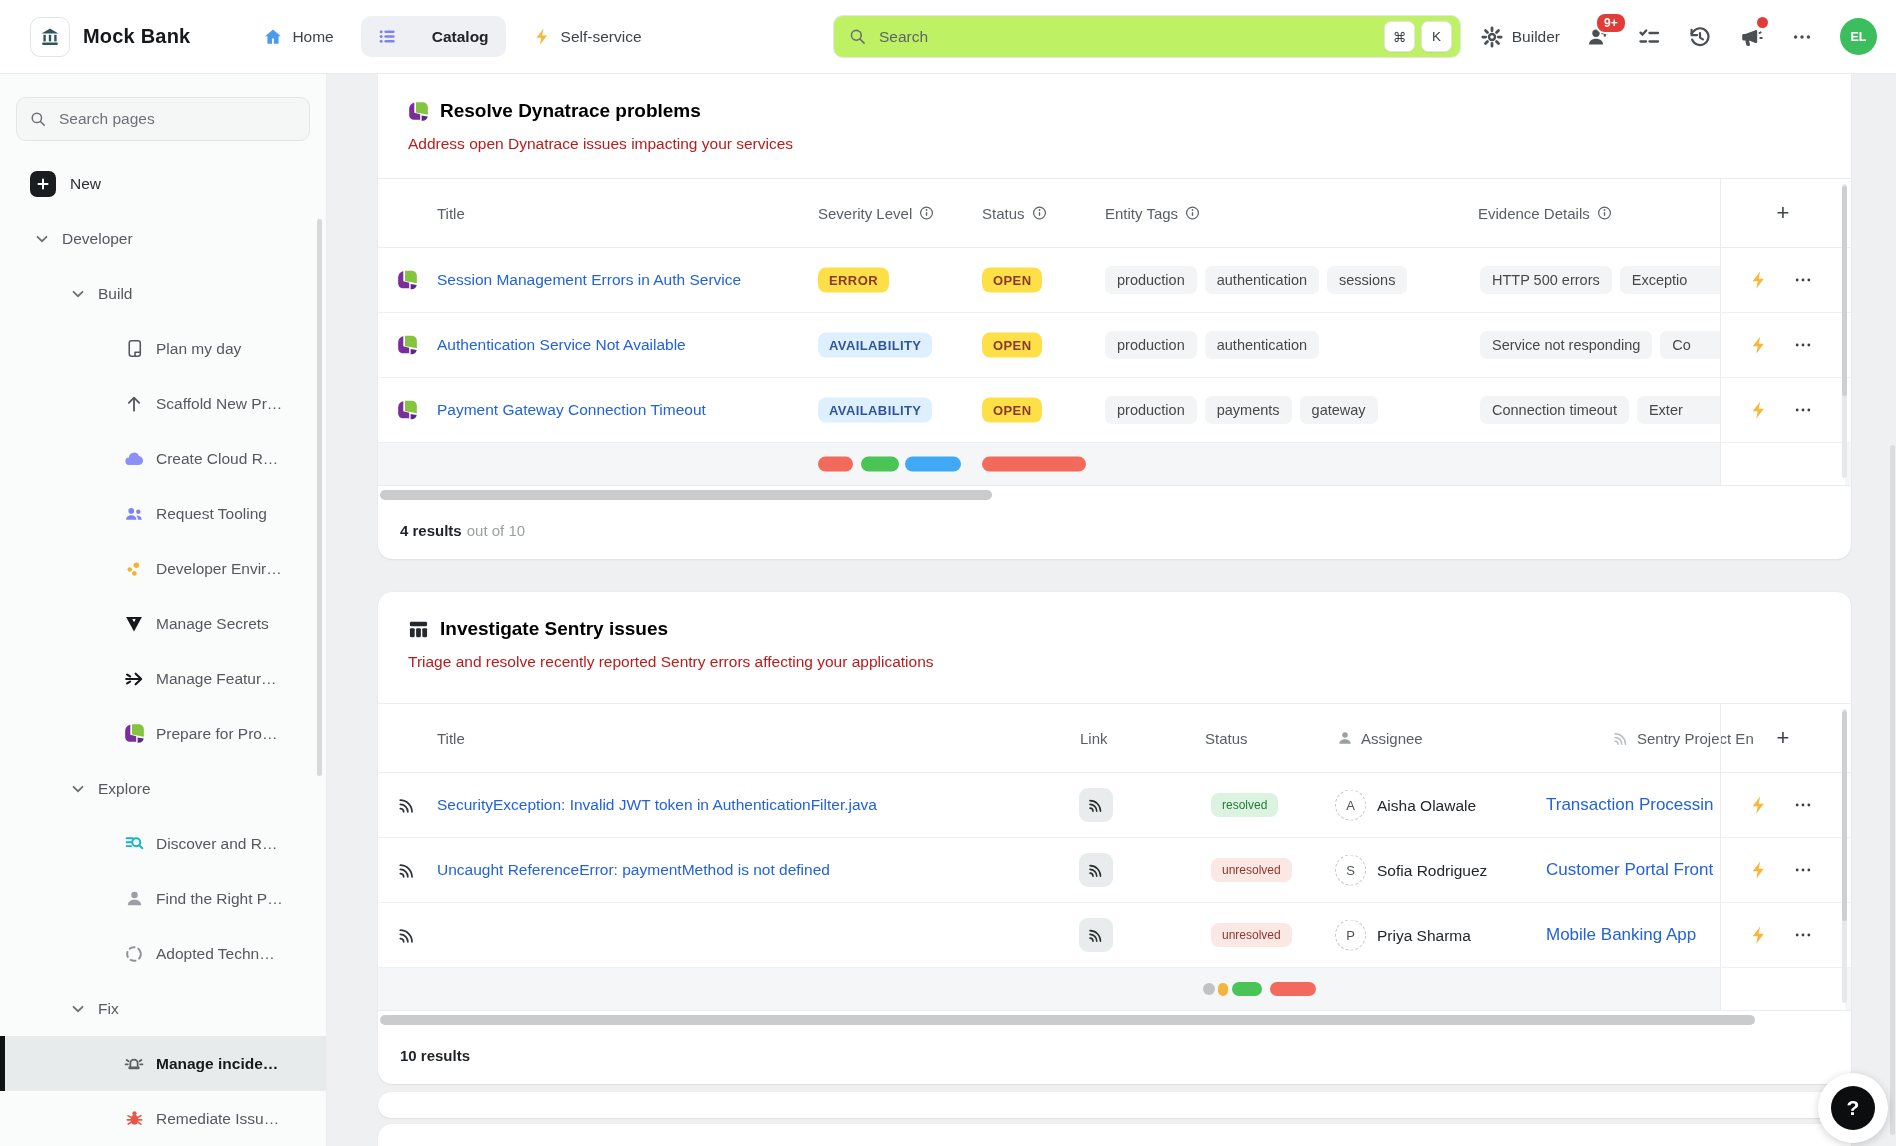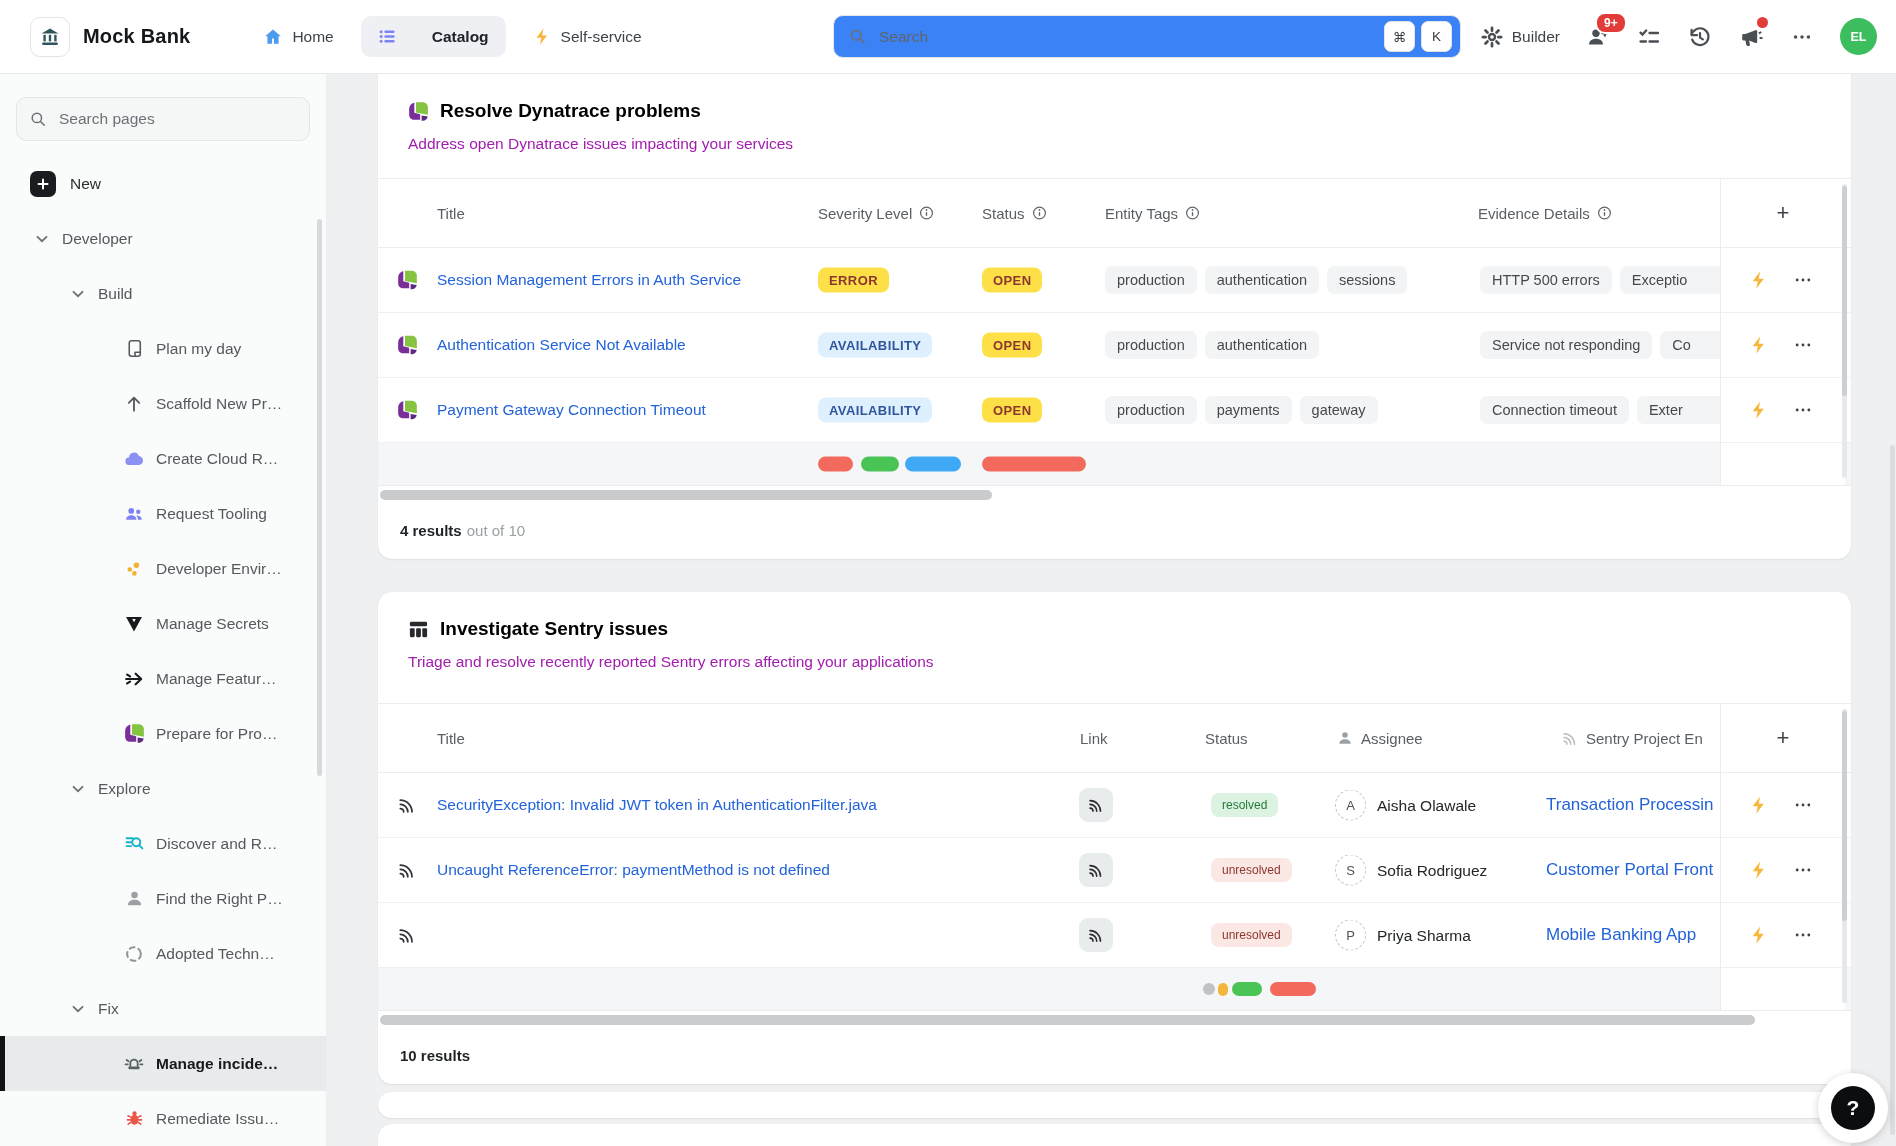--- a/index.html
+++ b/index.html
@@ -6,21 +6,21 @@
   body{width:1896px;height:1146px;overflow:hidden;background:#eef0f1;
        font-family:"Liberation Sans","DejaVu Sans",sans-serif;color:#202326;}
   svg{display:block;}
   
   .topbar{height:73px;background:#fff;border-bottom:1px solid #e8eaeb;display:flex;align-items:center;position:relative;z-index:10;}
   .logo-box{width:38px;height:38px;border:1px solid #e2e4e5;border-radius:10px;margin-left:30px;display:flex;align-items:center;justify-content:center;background:#fff;}
   .brand{font-size:20px;font-weight:700;margin-left:13px;color:#15181a;letter-spacing:.2px;white-space:nowrap;}
   .topnav{display:flex;align-items:center;margin-left:56px;gap:10px;}
   .nav-item{display:flex;align-items:center;gap:9px;padding:11px 17px;border-radius:10px;font-size:15.5px;font-weight:500;color:#3e4348;white-space:nowrap;cursor:pointer;}
   .nav-item.active{background:#eef0f3;color:#202428;font-weight:600;gap:35px;}
-  .search-wrap{position:absolute;left:833px;top:15px;width:628px;height:43px;background:#3b82f6;border:1px solid #e4e6e8;border-radius:10px;display:flex;align-items:center;padding:0 8px 0 14px;box-sizing:border-box;}
+  .search-wrap{position:absolute;left:833px;top:15px;width:628px;height:43px;background:#bef264;border:1px solid #e4e6e8;border-radius:10px;display:flex;align-items:center;padding:0 8px 0 14px;box-sizing:border-box;}
   .search-input{flex:1;border:none;background:transparent;outline:none;font-family:inherit;font-size:15.5px;color:#202326;margin-left:10px;min-width:0;}
   .search-input::placeholder{color:#5f6468;opacity:1;}
   .keycap{width:29px;height:29px;background:#fff;border:1px solid #e2e4e5;border-radius:7px;display:flex;align-items:center;justify-content:center;font-size:13.5px;color:#3c4145;box-shadow:0 1px 1px rgba(0,0,0,.04);margin-left:6px;}
   .top-actions{margin-left:auto;display:flex;align-items:center;gap:25px;margin-right:19px;}
   .builder{display:flex;align-items:center;gap:9px;font-size:15.5px;font-weight:500;color:#3e4348;cursor:pointer;}
   .icon-btn{position:relative;cursor:pointer;display:flex;align-items:center;justify-content:center;width:26px;height:26px;}
   .count-badge{position:absolute;top:-12px;left:10px;background:#e23c39;color:#fff;font-size:12px;font-weight:700;border-radius:10px;padding:2px 7px;border:2px solid #fff;}
   .dot-badge{position:absolute;top:-7px;right:-4px;width:11px;height:11px;border-radius:50%;background:#e23c39;}
   .avatar{width:37px;height:37px;border-radius:50%;background:#3cbe5f;color:#fff;font-size:12.5px;font-weight:700;display:flex;align-items:center;justify-content:center;cursor:pointer;}
   
@@ -44,36 +44,36 @@
   .main{flex:1;padding-left:51px;overflow:hidden;position:relative;}
   .card{width:1473px;background:#fff;border-radius:14px;box-shadow:0 1px 2px rgba(16,18,20,.06),0 0 1px rgba(16,18,20,.10);box-sizing:border-box;}
   .card.cut-top{border-top-left-radius:0;border-top-right-radius:0;}
   .card2{margin-top:33px;}
   .strip1{margin-top:8px;height:26px;}
   .strip2{margin-top:6px;height:40px;border-radius:14px 14px 0 0;}
   .chead{padding:26px 24px 0 30px;}
   .chead.p2{padding-bottom:32px;}
   .chead.p1{padding-bottom:25px;}
   .ctitle{display:flex;align-items:center;gap:11px;font-size:19px;font-weight:700;color:#000000;}
-  .cdesc{margin-top:13px;font-size:15.5px;color:#a21caf;}
+  .cdesc{margin-top:13px;font-size:15.5px;color:#b91c1c;}
   
   .twrap{position:relative;}
   .thead{height:68px;position:relative;border-top:1px solid #ececee;border-bottom:1px solid #ececee;font-size:15px;color:#595f64;}
   .hcell{position:absolute;top:50%;transform:translateY(-50%);display:flex;align-items:center;gap:7px;white-space:nowrap;}
   .trow{height:64px;position:relative;border-bottom:1px solid #f0f0f2;}
   .cell{position:absolute;top:50%;transform:translateY(-50%);white-space:nowrap;}
   .c-icon{left:19px;} .c-title{left:59px;font-size:15.5px;font-weight:500;}
   a.rowlink{color:#2263da;text-decoration:none;cursor:pointer;}
   
   .t1 .h-title{left:59px;} .t1 .h-sev{left:440px;} .t1 .h-status{left:604px;} .t1 .h-tags{left:727px;} .t1 .h-evid{left:1100px;}
   .t1 .c-sev{left:440px;} .t1 .c-status{left:604px;}
   .t1 .c-tags{left:727px;display:flex;gap:8px;}
   .t1 .c-evid{left:1102px;width:240px;overflow:hidden;display:flex;gap:8px;}
   
-  .t2 .h-title{left:59px;} .t2 .h-link{left:702px;} .t2 .h-status{left:827px;} .t2 .h-assign{left:958px;} .t2 .h-project{left:1183px;}
+  .t2 .h-title{left:59px;} .t2 .h-link{left:702px;} .t2 .h-status{left:827px;} .t2 .h-assign{left:958px;} .t2 .h-project{left:1234px;}
   .t2 .c-link{left:701px;} .t2 .c-status{left:833px;}
   .t2 .c-assign{left:957px;display:flex;align-items:center;gap:11px;}
   .t2 .c-project{left:1168px;width:174px;overflow:hidden;font-size:17px;font-weight:500;}
   
   .badge{display:inline-block;padding:5px 11px;border-radius:8px;font-size:13px;font-weight:600;letter-spacing:.4px;}
   .sev-red,.st-open{background:#fde047;color:#8c372e;}
   .sev-blue{background:#def0fd;color:#30549c;}
   .badge2{display:inline-block;padding:5px 11px;border-radius:8px;font-size:12px;font-weight:500;}
   .st-resolved{background:#dcf3e1;color:#237a39;}
   .st-unresolved{background:#fbe7e4;color:#8c372e;}

